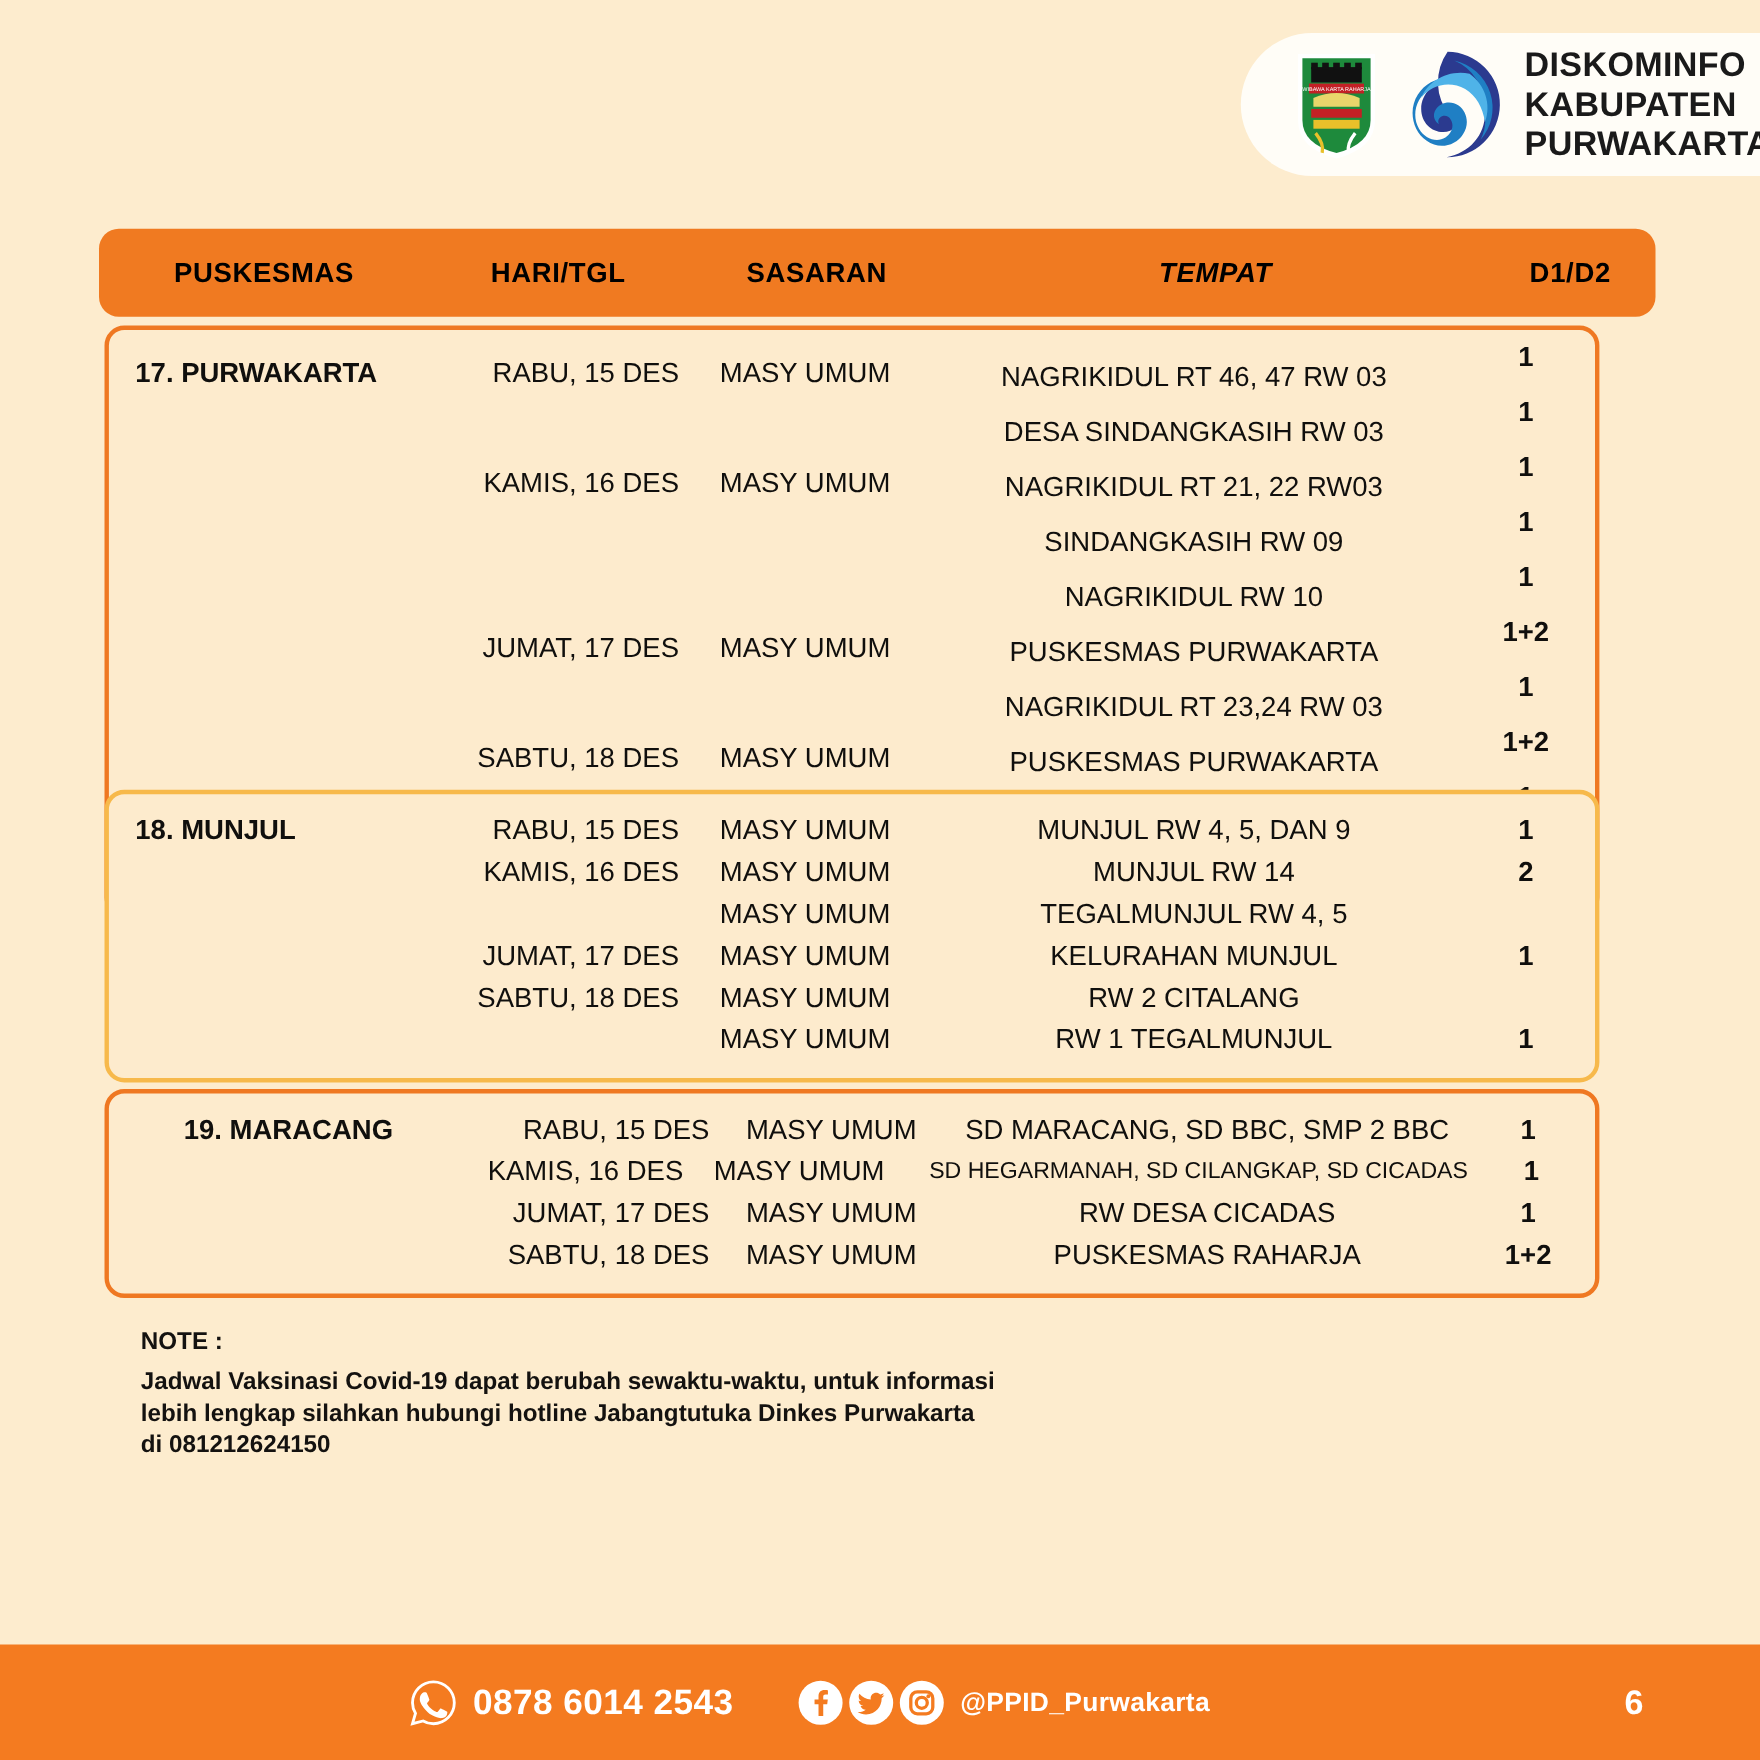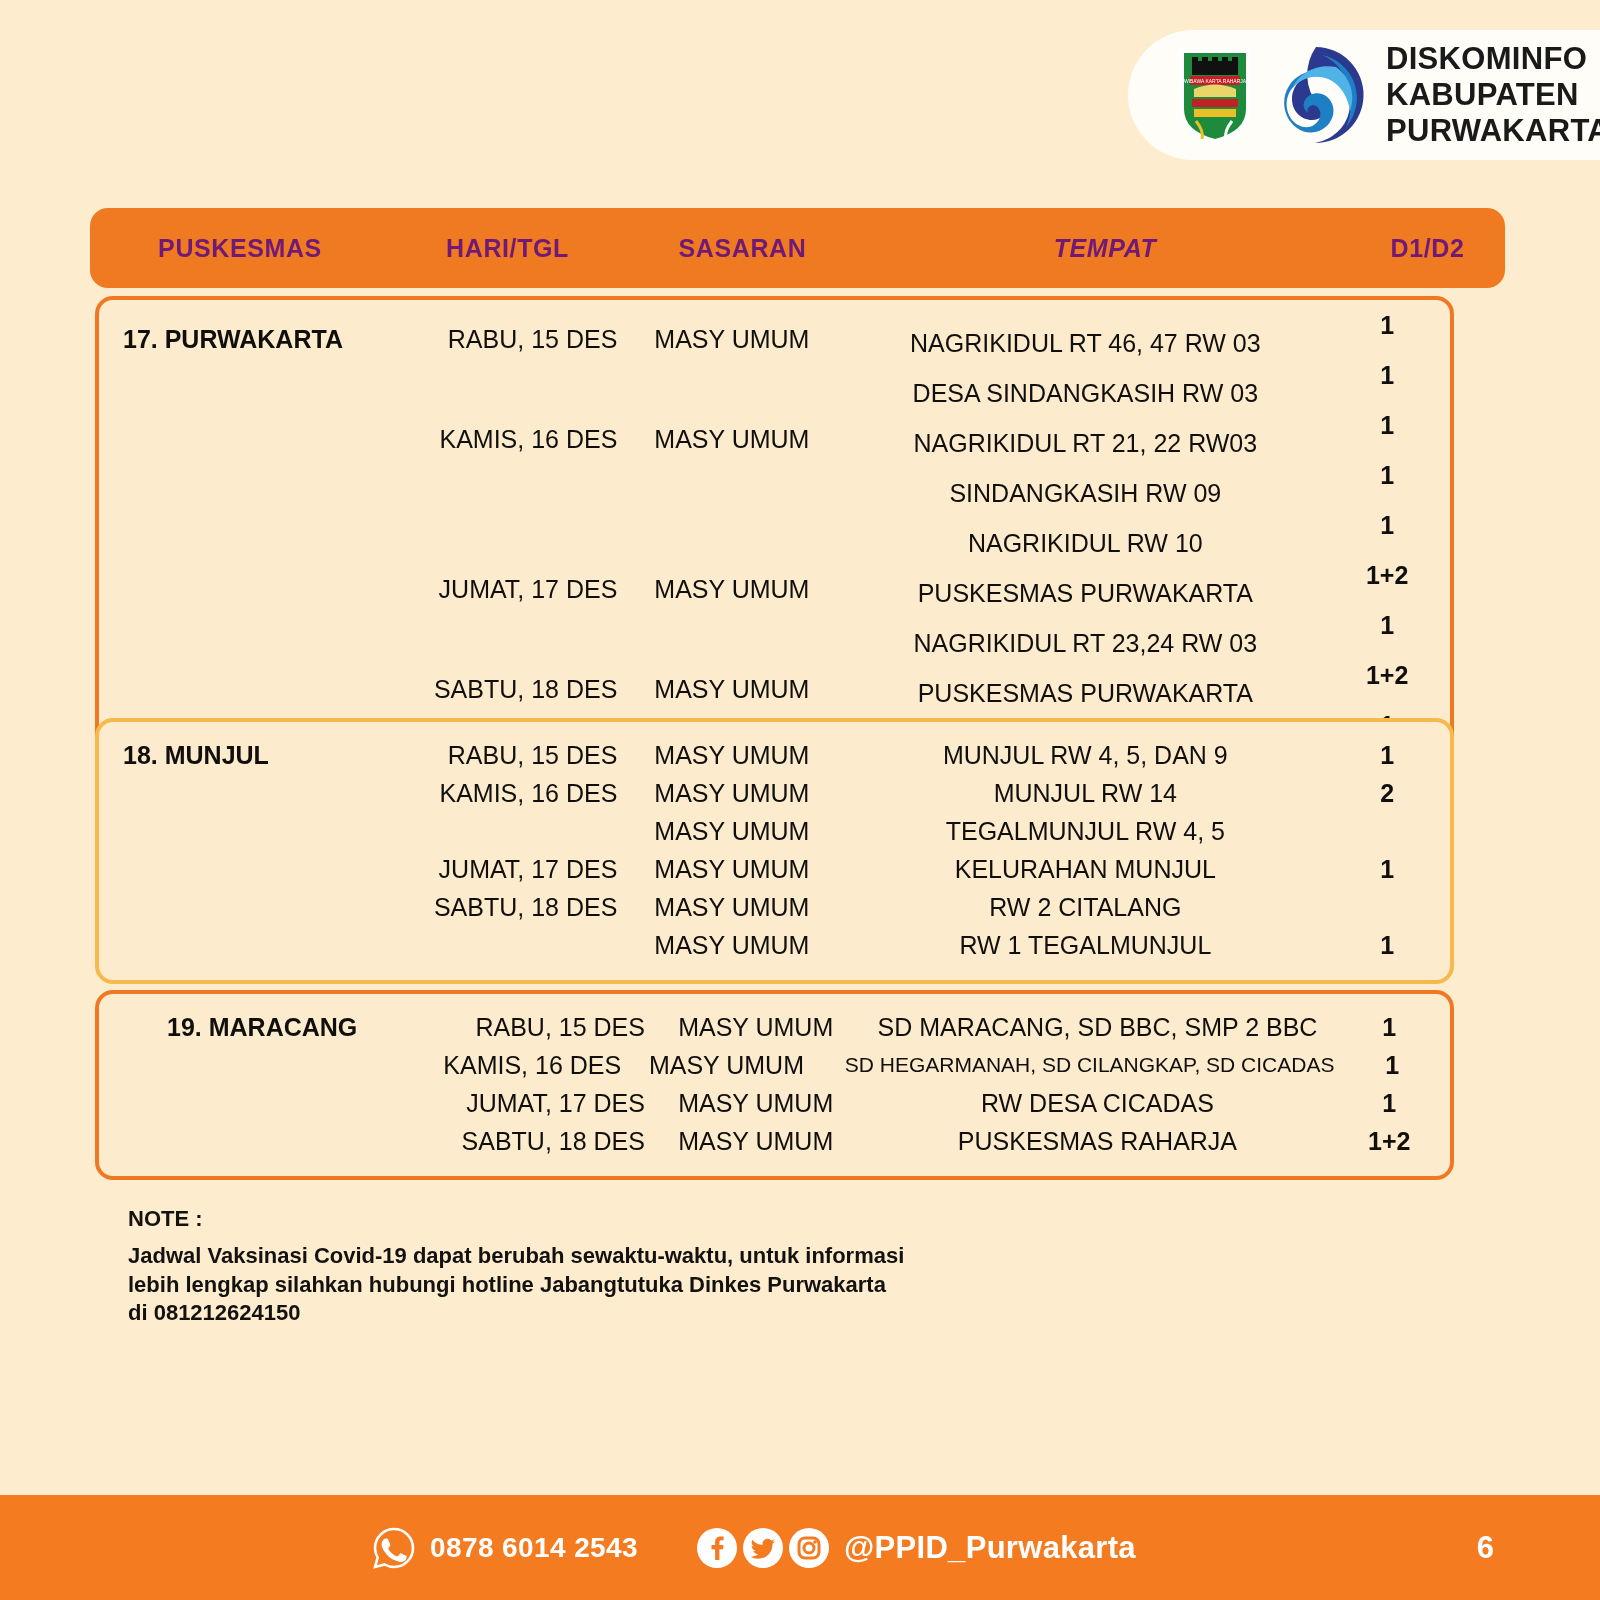--- a/index.html
+++ b/index.html
@@ -65,21 +65,21 @@
     top: 208px;
     width: 1415px;
     height: 80px;
     background: #F07A21;
     border-radius: 18px;
     display: flex;
     align-items: center;
     box-sizing: border-box;
   }
   .th {
-    color: #701a75;
+    color: #000000;
     font-weight: bold;
     font-size: 25px;
     letter-spacing: 0.6px;
     text-align: center;
     box-sizing: border-box;
   }
   .col-pusk { width: 300px; }
   .col-hari { width: 235px; }
   .col-sas  { width: 235px; }
   .col-tmp  { width: 490px; font-style: italic; }
@@ -162,30 +162,30 @@
     align-items: center;
   }
   .footer-inner {
     display: flex;
     align-items: center;
     margin-left: 372px;
   }
   .wa-icon { width: 44px; height: 44px; margin-right: 14px; }
   .footer-phone {
     color: #FFFFFF;
-    font-size: 28px;
+    font-size: 32px;
     font-weight: bold;
     letter-spacing: 0.4px;
     margin-right: 58px;
   }
   .social-icons { display: flex; align-items: center; gap: 4px; margin-right: 14px; }
   .social-icons svg { width: 42px; height: 42px; }
   .footer-handle {
     color: #FFFFFF;
-    font-size: 31px;
+    font-size: 24px;
     font-weight: bold;
     letter-spacing: 0.3px;
   }
   .page-num {
     position: absolute;
     right: 106px;
     color: #FFFFFF;
     font-size: 31px;
     font-weight: bold;
   }

